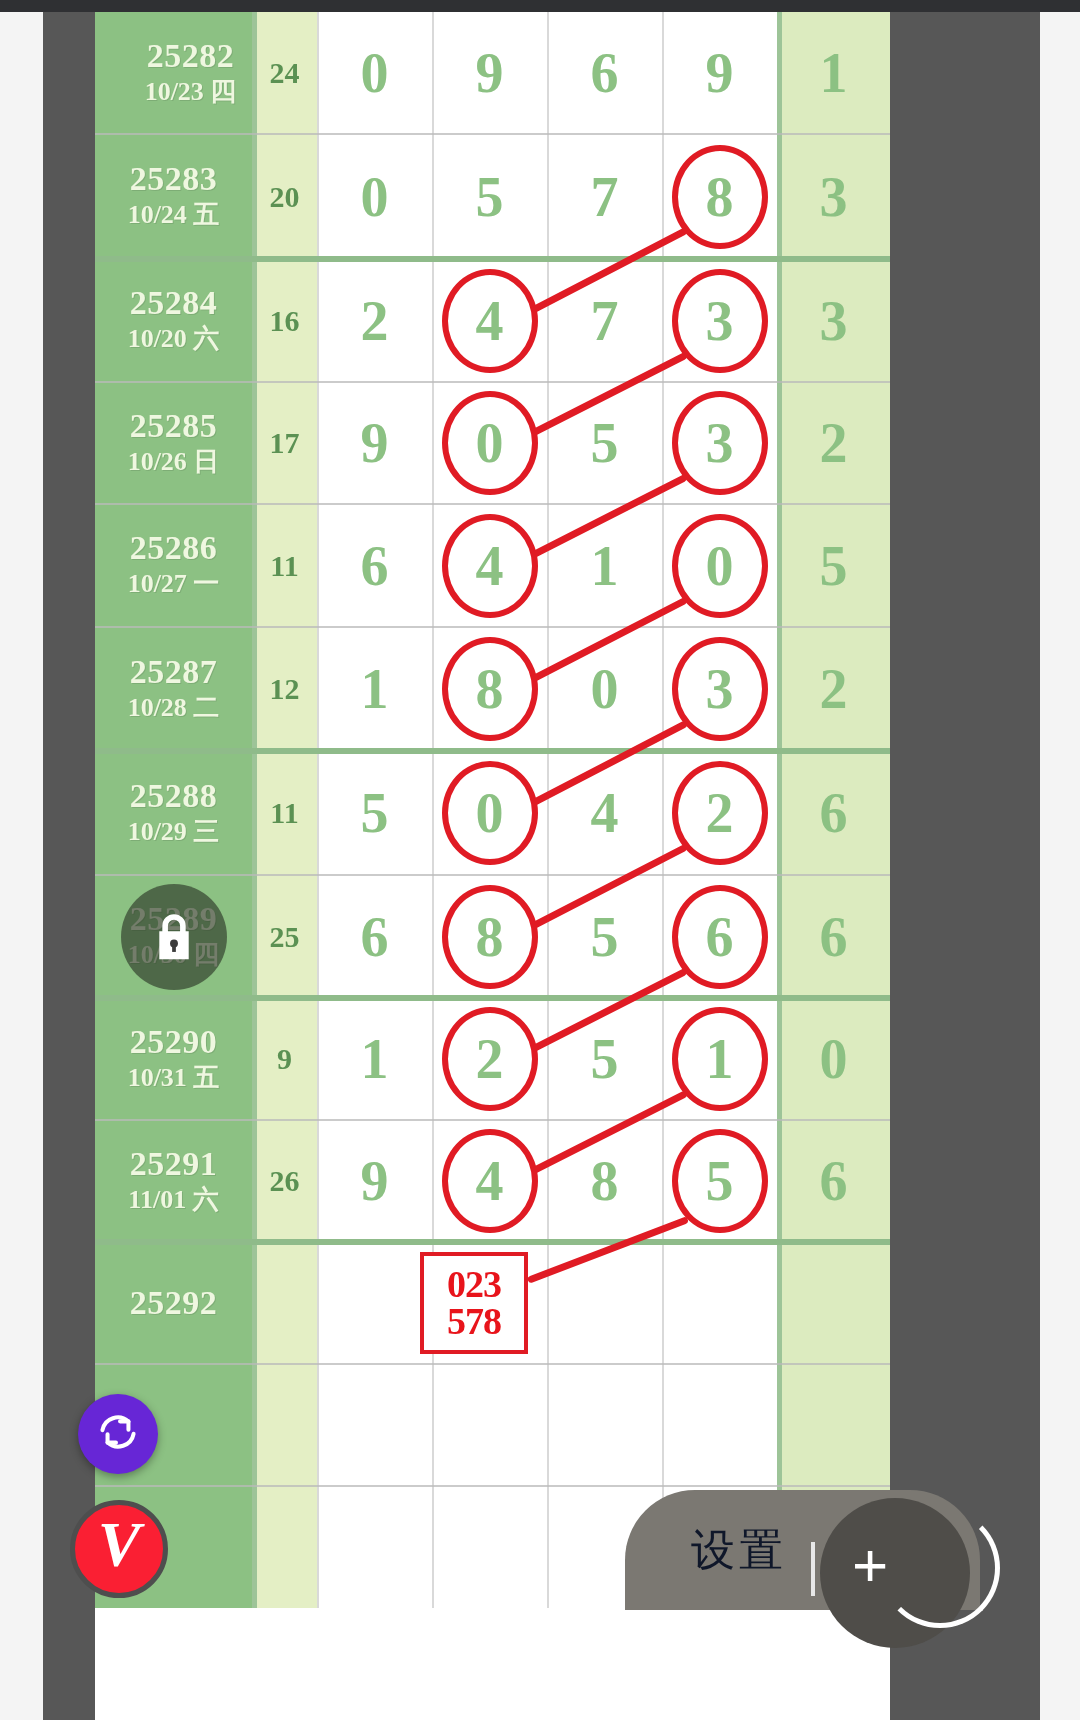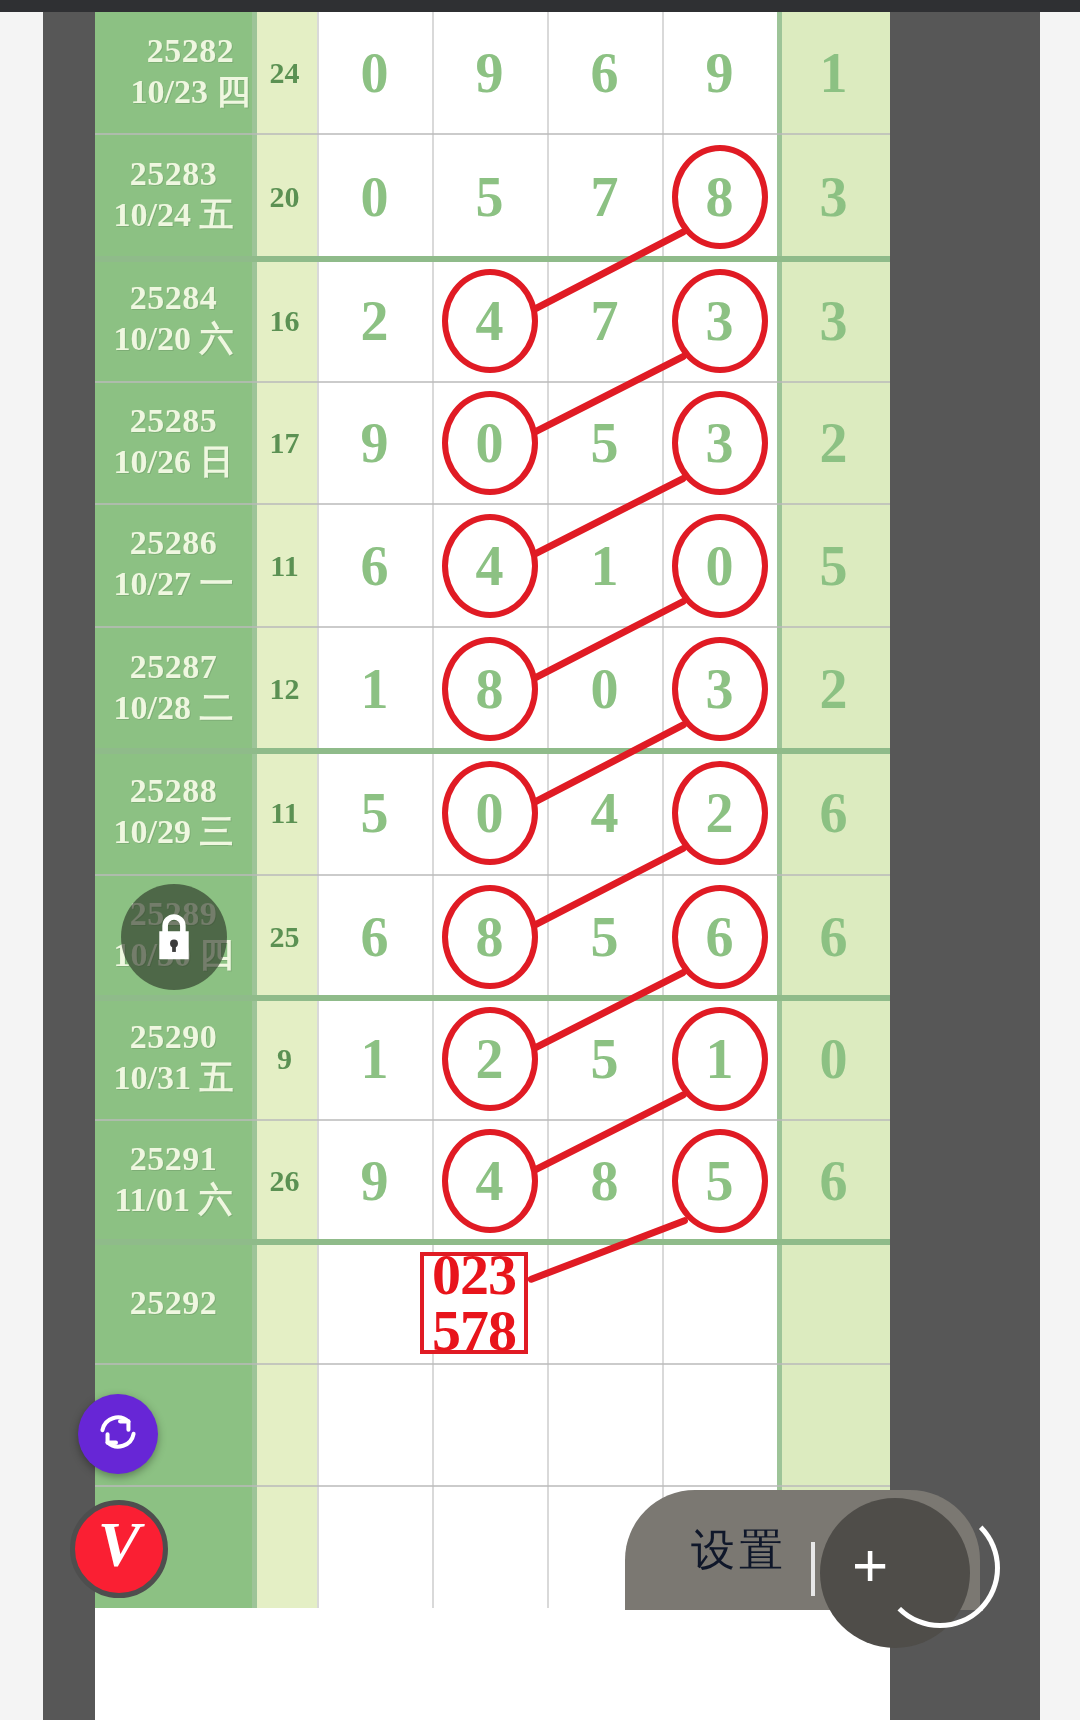--- a/index.html
+++ b/index.html
@@ -21,21 +21,21 @@
   #table{
     position:absolute;left:95px;top:12px;width:795px;height:1708px;
     background:#ffffff;
   }
   .row{position:absolute;left:0;width:795px;display:flex;}
   .cell{box-sizing:border-box;position:relative;}
   .c-issue{width:157px;background:#8cc183;color:#eff7e0;
     display:flex;flex-direction:column;align-items:center;justify-content:center;
     text-shadow:1px 1px 0 rgba(0,0,0,.10);}
   .c-issue .num{font-size:34px;font-weight:bold;letter-spacing:.5px;line-height:1.05;}
-  .c-issue .dt{font-size:34px;font-weight:bold;line-height:1.25;margin-top:2px;}
+  .c-issue .dt{font-size:26px;font-weight:bold;line-height:1.25;margin-top:2px;}
   .c-sum{width:65px;background:#e4efc5;color:#5b9153;
     display:flex;align-items:center;justify-content:center;
     font-size:30px;font-weight:bold;}
   .c-dig{width:115px;background:#ffffff;color:#8cc183;
     display:flex;align-items:center;justify-content:center;
     font-size:56px;font-weight:bold;}
   .c-last{width:113px;background:#dcebbf;color:#8cc183;
     display:flex;align-items:center;justify-content:center;
     font-size:56px;font-weight:bold;}
 
@@ -51,21 +51,21 @@
     box-sizing:border-box;pointer-events:none;
   }
   
   .link{position:absolute;height:7px;background:#e01b24;transform-origin:0 50%;border-radius:4px;}
 
   
   #predict-box{
     position:absolute;box-sizing:border-box;
     border:4px solid #e01b24;background:#fff;
     display:flex;flex-direction:column;align-items:center;justify-content:center;
-    color:#e8141b;font-weight:bold;font-size:58px;line-height:.97;
+    color:#e8141b;font-weight:bold;font-size:38px;line-height:.97;
     letter-spacing:-1px;
   }
 
   
   #lock-badge{
     position:absolute;width:106px;height:106px;border-radius:50%;
     background:rgba(40,50,35,.62);
     display:flex;align-items:center;justify-content:center;
   }
   #lock-badge svg{width:56px;height:56px;}

